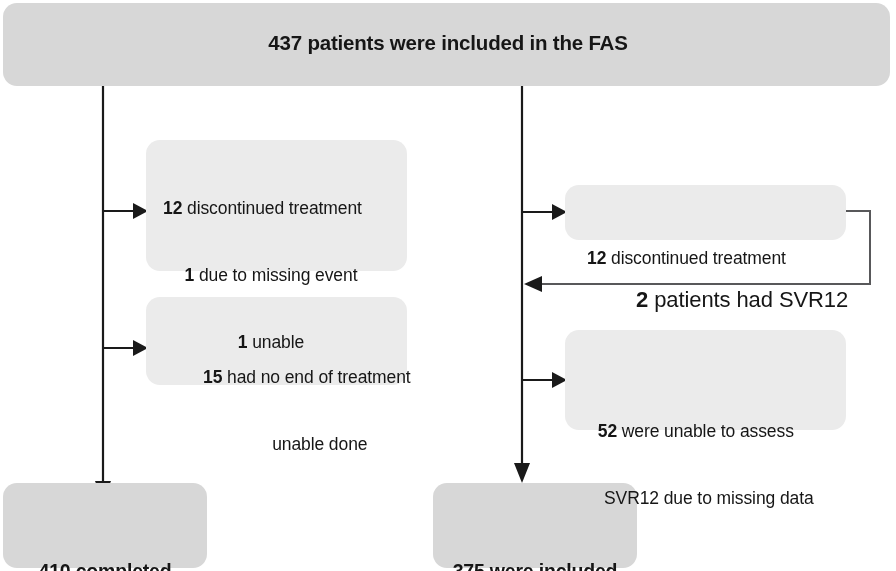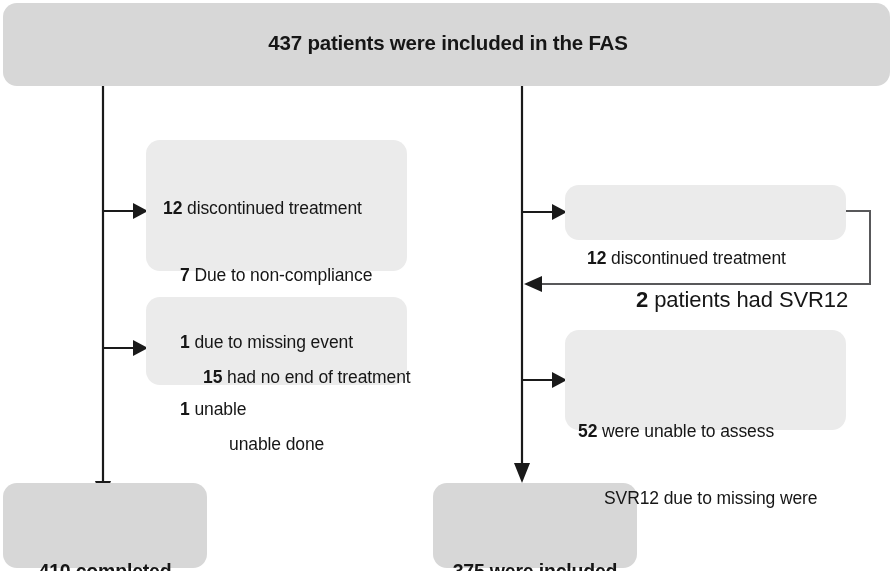--- a/index.html
+++ b/index.html
@@ -39,20 +39,21 @@
   }
   .arrow-head-dark { fill: #1a1a1a; }
   .arrow-head-gray { fill: #1a1a1a; }
 
   
   .txt {
     position: absolute;
     color: #161616;
     line-height: 1.28;
     white-space: pre;
+    text-align: center;
   }
   .hdr-title {
     left: 0;
     top: 30px;
     width: 896px;
     text-align: center;
     font-size: 20.5px;
     font-weight: bold;
     letter-spacing: -0.2px;
   }
@@ -111,41 +112,40 @@
     <rect class="box-rect-light" x="565" y="330" width="281" height="100" rx="14" ry="14"></rect>
 
     <rect class="box-rect-dark" x="3" y="483" width="204" height="85" rx="14" ry="14"></rect>
     <rect class="box-rect-dark" x="433" y="483" width="204" height="85" rx="14" ry="14"></rect>
   </svg>
 
   <div class="txt hdr-title">437 patients were included in the FAS</div>
 
   <div class="txt body-text" style="left:163px; top:152px;">
     <div><b>12</b><span> discontinued treatment</span></div>
-    <div><span class="indent-1"></span><b>7</b><span> Due to non-compliance</span></div>
     <div><span class="indent-1"></span><b>1</b><span> due to missing event</span></div>
     <div><span class="indent-1"></span><b>1</b><span> unable</span></div>
   </div>
 
   <div class="txt body-text" style="left:163px; top:321px;margin-left:40px;">
     <div><b>15</b><span> had no end of treatment</span></div>
     <div><span class="indent-1" style="width:26px;"></span><span>unable done</span></div>
   </div>
 
   <div class="txt body-text" style="left:587px; top:202px;">
     <div><b>12</b><span> discontinued treatment</span></div>
   </div>
 
   <div class="txt loop-label" style="left:612px; top:258px;">
     <b>2</b><span> patients had SVR12</span>
   </div>
 
   <div class="txt body-text" style="left:578px; top:375px;">
     <div><b>52</b><span> were unable to assess</span></div>
-    <div><span class="indent-1" style="width:26px;"></span><span>SVR12 due to missing were</span></div>
+    <div><span class="indent-1" style="width:26px;"></span><span>SVR12 due to missing data</span></div>
   </div>
 
   <div class="txt term-text" style="left:3px; top:500px; width:204px;">
     <div>410 completed</div>
     
   </div>
 
   <div class="txt term-text" style="left:433px; top:500px; width:204px;">
     <div>375 were included</div>
     

